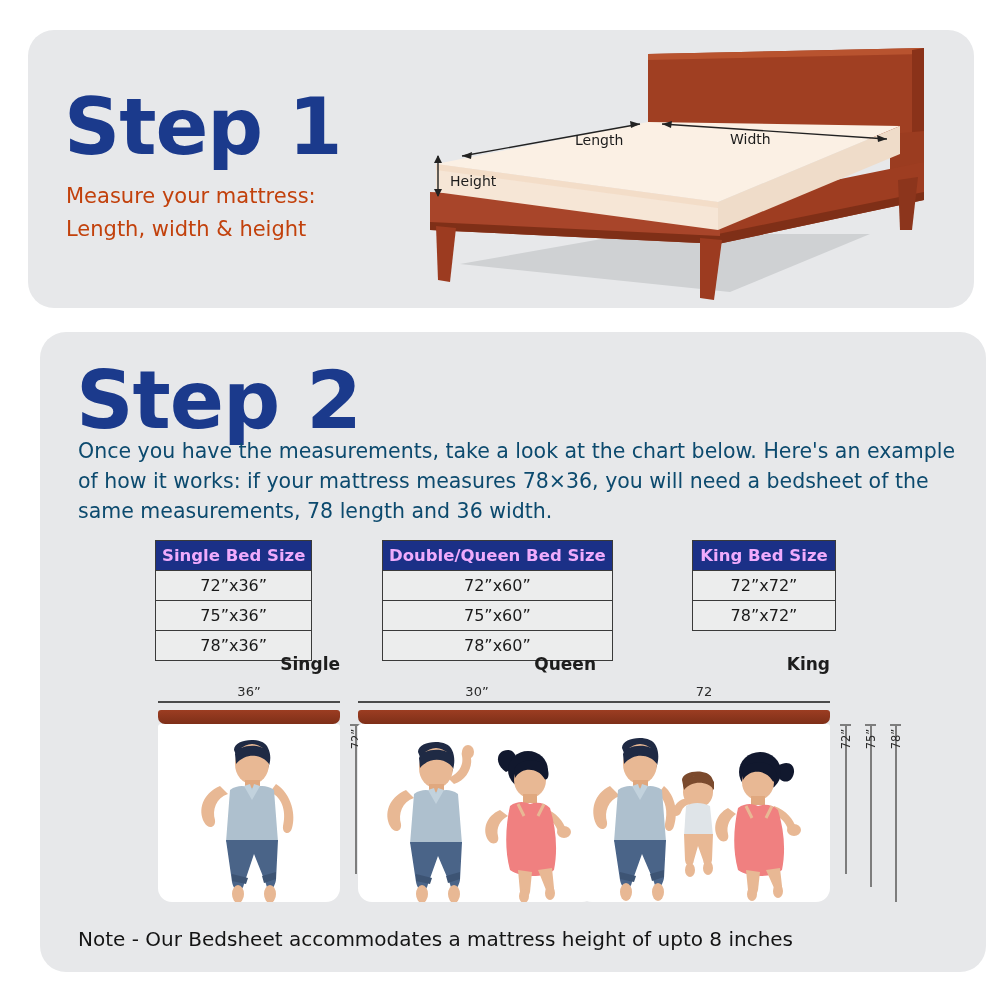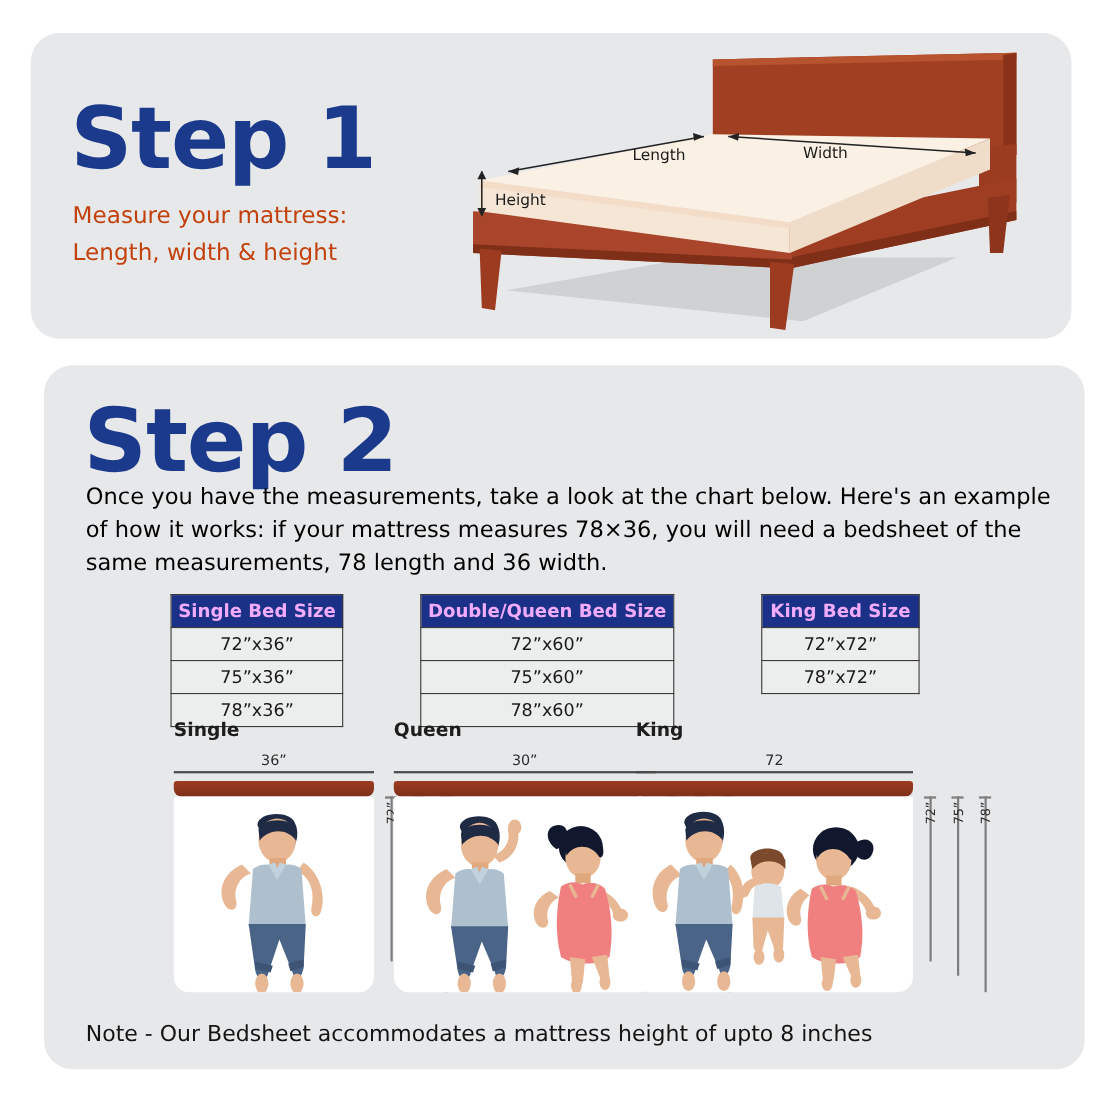--- a/index.html
+++ b/index.html
@@ -40,21 +40,21 @@
     font-family: "DejaVu Sans", sans-serif;
     font-weight: 400;
   }
 
   .step2-body {
     position: absolute;
     left: 38px; top: 104px;
     width: 880px;
     font-size: 20.5px;
     line-height: 30px;
-    color: #000000;
+    color: #0c4a6e;
     font-family: "DejaVu Sans", sans-serif;
   }
 
   
   #bed-illustration {
     position: absolute;
     left: 372px; top: 4px;
     width: 570px; height: 272px;
   }
 
@@ -88,21 +88,21 @@
   #table-queen  { left: 342px; top: 208px; width: 204px; }
   #table-king   { left: 652px; top: 208px; width: 144px; }
 
   
   .bed-panel { position: absolute; top: 322px; }
   #panel-single { left: 118px; width: 182px; }
   #panel-queen  { left: 318px; width: 238px; }
   #panel-king   { left: 538px; width: 252px; }
 
   .panel-title {
-    text-align: left;
+    text-align: right;
     font-size: 17px;
     font-weight: 700;
     color: #1d1d1d;
     font-family: "DejaVu Sans", sans-serif;
     margin-bottom: 10px;
   }
   .panel-body { position: relative; }
 
   .width-label {
     text-align: center;

